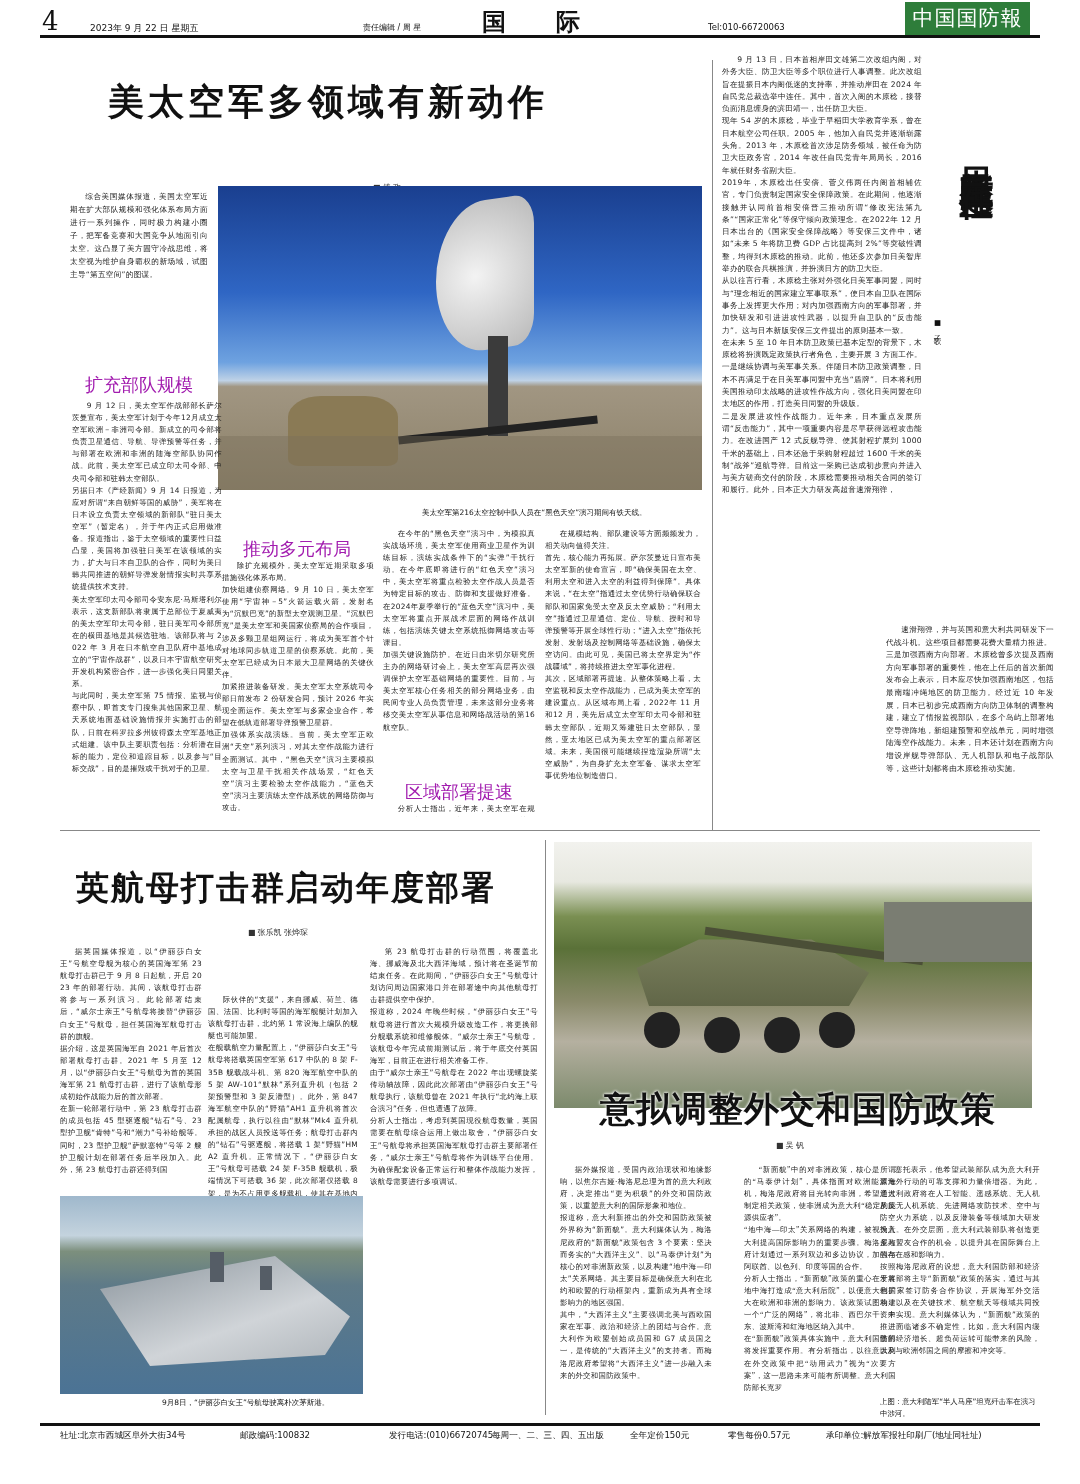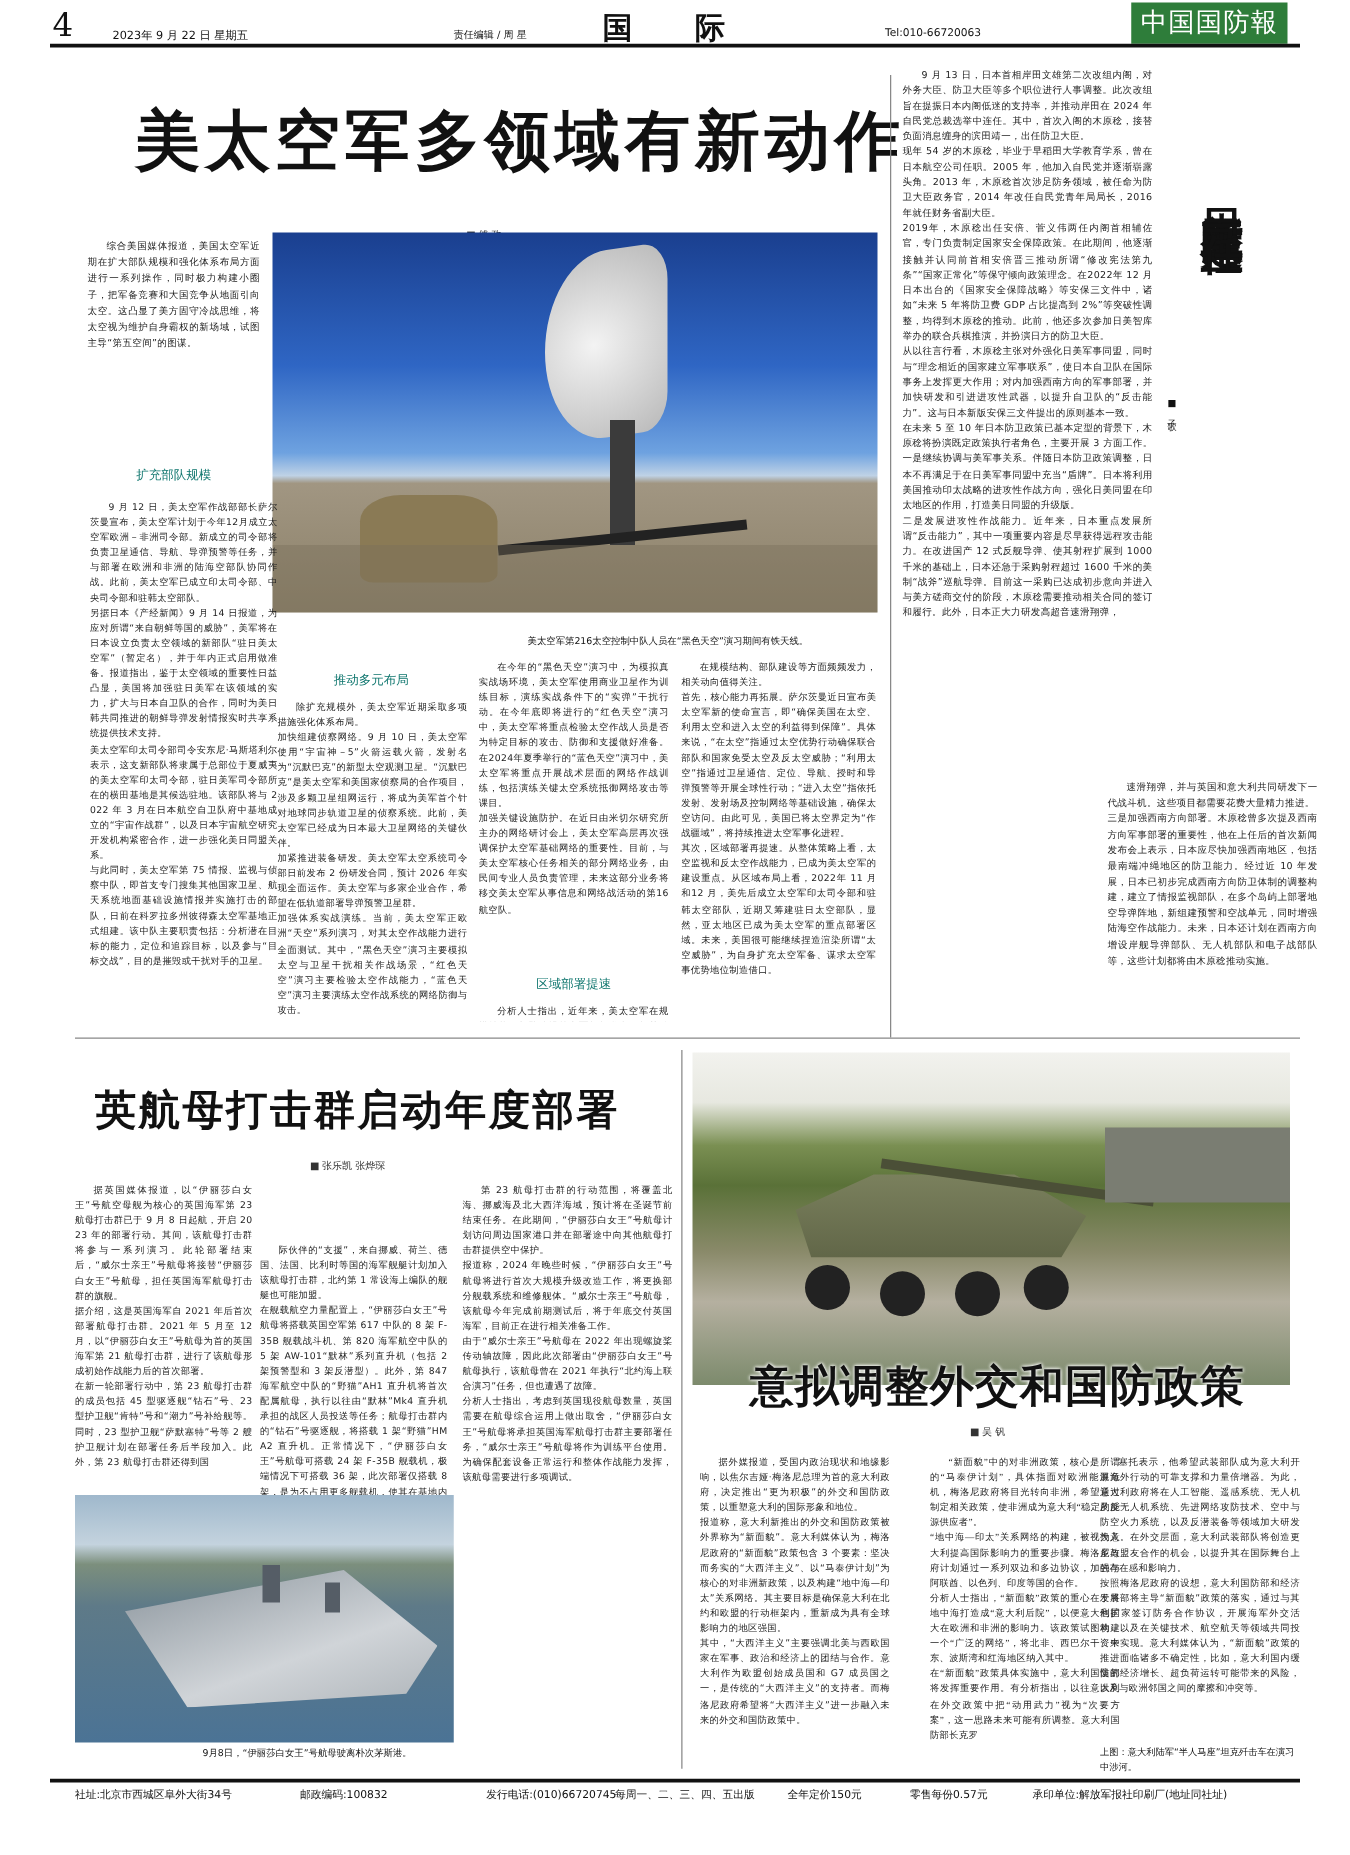--- a/index.html
+++ b/index.html
@@ -2,21 +2,21 @@
 <html><head>
 <meta charset="utf-8">
 <style>
   * { box-sizing: border-box; margin: 0; padding: 0; }
   html, body { width: 1080px; height: 1484px; background: #fff; overflow: hidden; }
   body { position: relative; font-family: "DejaVu Sans", sans-serif; color: #111; }
   .abs { position: absolute; }
   .txt { font-size: 7.4px; line-height: 12.1px; color: #222; text-align: justify; letter-spacing: 0.3px; overflow: hidden; word-break: break-all; }
   .rule { position: absolute; background: #111; }
   .thin { position: absolute; background: #888; }
-  .sub { font-family: Liberation Sans, sans-serif; font-size: 10px; color: #0f766e; text-align: center; }
+  .sub { font-family: Liberation Sans, sans-serif; font-size: 18px; color: #a21caf; text-align: center; }
   .byline { font-size: 8px; color: #333; }
   .byline::before { content: "■"; margin-right: 2px; }
   .photo { position: absolute; overflow: hidden; }
   .caption { position: absolute; font-size: 7.5px; color: #111; }
 </style>
 </head>
 <body>
 
 <div class="abs" style="left:0;top:0;width:1080px;height:50px;">
   <span class="abs" style="left:42px;top:6px;font-family:'DejaVu Serif',serif;font-size:26px;">4</span>
@@ -25,21 +25,21 @@
   <span class="abs" style="left:482px;top:6px;font-size:24px;font-weight:bold;">国</span>
   <span class="abs" style="left:556px;top:6px;font-size:24px;font-weight:bold;">际</span>
   <span class="abs" style="left:708px;top:22px;font-size:8.5px;">Tel:010-66720063</span>
   <div class="abs" style="left:905px;top:2px;width:125px;height:33px;background:#2e7d3a;color:#fff;font-family:'DejaVu Serif',serif;font-size:21px;line-height:33px;text-align:center;letter-spacing:1px;">
     <span>中国国防報</span>
   </div>
   <div class="rule" style="left:40px;top:35px;width:1000px;height:3px;"></div>
 </div>
 
 <div>
-  <h1 class="abs" style="left:108px;top:78px;font-size:52px;font-weight:bold;letter-spacing:4px;color:#111;">美太空军多领域有新动作</h1>
+  <h1 class="abs" style="left:108px;top:78px;font-size:36px;font-weight:bold;letter-spacing:4px;color:#111;">美太空军多领域有新动作</h1>
   <span class="abs byline" style="left:373px;top:150px;margin-top:32px;">傅  政</span>
 
   <div class="abs txt" style="left:70px;top:190px;width:138px;height:140px;font-size:7.6px;line-height:13px;text-indent:2em;">综合美国媒体报道，美国太空军近期在扩大部队规模和强化体系布局方面进行一系列操作，同时极力构建小圈子，把军备竞赛和大国竞争从地面引向太空。这凸显了美方固守冷战思维，将太空视为维护自身霸权的新场域，试图主导“第五空间”的图谋。</div>
 
   <div class="photo" style="left:218px;top:186px;width:484px;height:304px;background:linear-gradient(180deg,#1a3f8f 0%,#2f66c4 35%,#6ea2e0 58%,#bfd2e6 64%,#a19682 66%,#8b8068 100%);">
     <div style="position:absolute;left:218px;top:14px;width:98px;height:150px;border-radius:50% 20% 20% 50%;background:radial-gradient(circle at 40% 50%,#f3f3f3,#b8b8b8);transform:skewY(-8deg);"></div>
     <div style="position:absolute;left:270px;top:150px;width:20px;height:100px;background:#3b3b3b;"></div>
     <div style="position:absolute;left:180px;top:240px;width:200px;height:8px;background:#222;transform:rotate(-6deg);"></div>
     <div style="position:absolute;left:70px;top:210px;width:110px;height:70px;background:#8a7a55;border-radius:30% 30% 10% 10%;"></div>
     <div style="position:absolute;left:0;top:250px;width:484px;height:54px;background:rgba(120,110,90,0.4);"></div>

